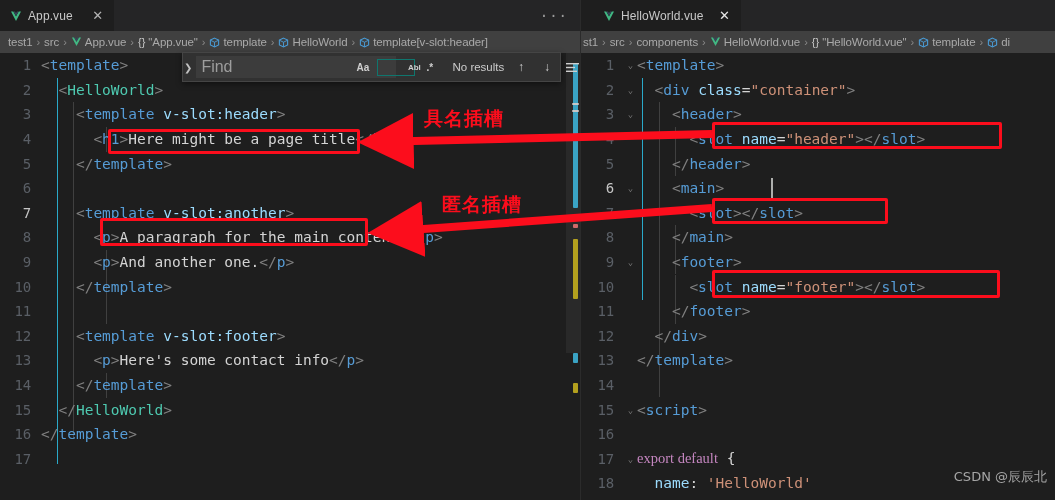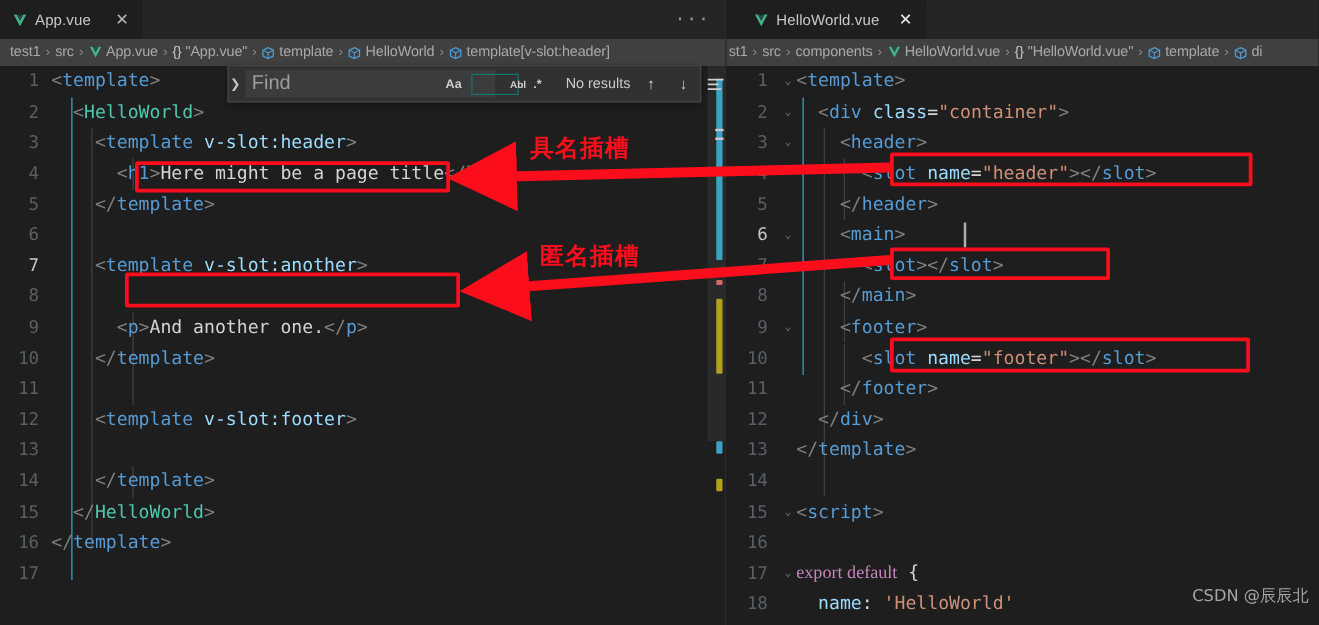--- a/index.html
+++ b/index.html
@@ -294,39 +294,41 @@
           <div class="row">
             <span class="ln">6</span>
             <span class="code"><span class="t-txt"></span></span>
           </div>
           <div class="row">
             <span class="ln active">7</span>
             <span class="code"><span class="t-punc">    &lt;</span><span class="t-tag">template</span><span class="t-txt"> </span><span class="t-attr">v-slot:another</span><span class="t-punc">&gt;</span></span>
           </div>
           <div class="row">
             <span class="ln">8</span>
+            <span class="code"><span class="t-punc">      &lt;</span><span class="t-tag">p</span><span class="t-punc">&gt;</span><span class="t-txt">A paragraph for the main content.</span><span class="t-punc">&lt;/</span><span class="t-tag">p</span><span class="t-punc">&gt;</span></span>
           </div>
           <div class="row">
             <span class="ln">9</span>
             <span class="code"><span class="t-punc">      &lt;</span><span class="t-tag">p</span><span class="t-punc">&gt;</span><span class="t-txt">And another one.</span><span class="t-punc">&lt;/</span><span class="t-tag">p</span><span class="t-punc">&gt;</span></span>
           </div>
           <div class="row">
             <span class="ln">10</span>
             <span class="code"><span class="t-punc">    &lt;/</span><span class="t-tag">template</span><span class="t-punc">&gt;</span></span>
           </div>
           <div class="row">
             <span class="ln">11</span>
             <span class="code"><span class="t-txt"></span></span>
           </div>
           <div class="row">
             <span class="ln">12</span>
             <span class="code"><span class="t-punc">    &lt;</span><span class="t-tag">template</span><span class="t-txt"> </span><span class="t-attr">v-slot:footer</span><span class="t-punc">&gt;</span></span>
           </div>
           <div class="row">
             <span class="ln">13</span>
+            <span class="code"><span class="t-punc">      &lt;</span><span class="t-tag">p</span><span class="t-punc">&gt;</span><span class="t-txt">Here's some contact info</span><span class="t-punc">&lt;/</span><span class="t-tag">p</span><span class="t-punc">&gt;</span></span>
           </div>
           <div class="row">
             <span class="ln">14</span>
             <span class="code"><span class="t-punc">    &lt;/</span><span class="t-tag">template</span><span class="t-punc">&gt;</span></span>
           </div>
           <div class="row">
             <span class="ln">15</span>
             <span class="code"><span class="t-punc">  &lt;/</span><span class="t-tag-c">HelloWorld</span><span class="t-punc">&gt;</span></span>
           </div>
           <div class="row">
@@ -541,17 +543,17 @@
           <polygon points="0,0 7,3.5 0,7" fill="#fc0d1c"></polygon>
         </marker>
       </defs>
 
       <line x1="712" y1="134" x2="372" y2="142" stroke="#fc0d1c" stroke-width="8" marker-end="url(#ah)"></line>
 
       <line x1="712" y1="208" x2="382" y2="232" stroke="#fc0d1c" stroke-width="8" marker-end="url(#ah)"></line>
     </svg>
 
     <div class="anno-label" style="left:424px; top:106px;">具名插槽</div>
-    <div class="anno-label" style="left:432px; top:192px;">匿名插槽</div>
+    <div class="anno-label" style="left:442px; top:192px;">匿名插槽</div>
   </div>
 
   <div class="watermark">CSDN @辰辰北</div>
 </div>
 
 </body></html>

